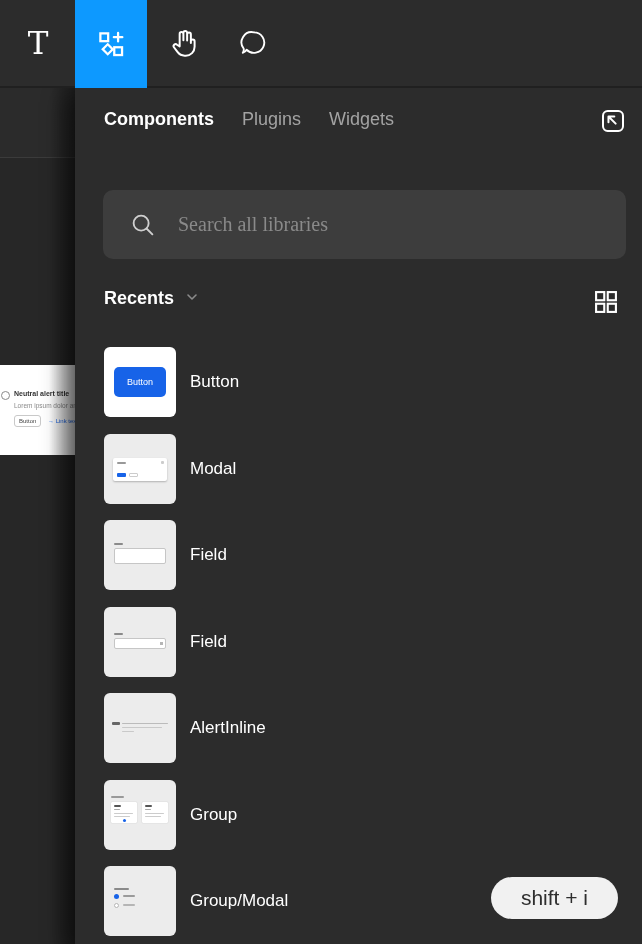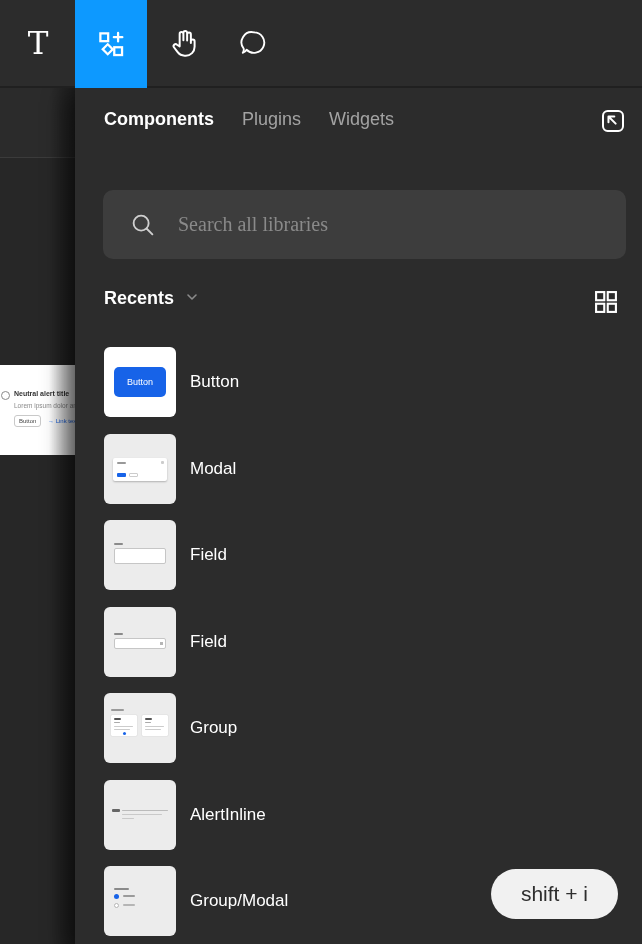--- a/index.html
+++ b/index.html
@@ -88,21 +88,21 @@
   .g-card .l4{left:3px;top:14px;width:16px;height:1px;background:#ccc;}
   .g-dot{position:absolute;left:12px;top:17px;width:3px;height:3px;border-radius:50%;background:#1763e8;}
   
   .r-lbl{left:10px;top:22px;width:15px;height:2px;background:#8a8a8a;}
   .r-dot1{position:absolute;left:10px;top:28px;width:5px;height:5px;border-radius:50%;background:#1763e8;}
   .r-dot2{position:absolute;left:10px;top:37px;width:5px;height:5px;border-radius:50%;border:1px solid #b5b5b5;box-sizing:border-box;background:#fff;}
   .r-bar1{left:19px;top:29px;width:12px;height:2px;background:#9a9a9a;}
   .r-bar2{left:19px;top:38px;width:12px;height:2px;background:#b5b5b5;}
 
   
-  .shortcut{position:absolute;right:24px;bottom:25px;height:50px;padding:0 30px;border-radius:25px;
+  .shortcut{position:absolute;right:24px;bottom:25px;height:42px;padding:0 30px;border-radius:25px;
     background:#f1f1f1;color:#2e2e2e;font-size:21px;display:flex;align-items:center;z-index:50;}
 </style>
 </head>
 <body>
 
 <div class="app">
 
   <div class="canvas-strip">
     <div class="upper"></div>
     <div class="hline"></div>
@@ -221,20 +221,30 @@
       </div>
 
       <div class="item">
         <div class="thumb">
           <div class="bar mini-lbl2"></div>
           <div class="mini-input2">
               <div class="mini-caret"></div>
             </div>
         </div>
         <span class="item-label">Field</span>
+      </div>
+
+      <div class="item">
+        <div class="thumb">
+          <div class="bar ai1"></div>
+            <div class="bar ai2"></div>
+          <div class="bar ai3"></div>
+            <div class="bar ai4"></div>
+        </div>
+        <span class="item-label">AlertInline</span>
       </div>
 
       <div class="item">
         <div class="thumb">
           <div class="bar g-lbl"></div>
           <div class="g-card" style="left:7px;">
             <div class="bar l1"></div>
               <div class="bar l2"></div>
               <div class="bar l3"></div>
               <div class="bar l4"></div>
@@ -245,30 +255,20 @@
               <div class="bar l2"></div>
               <div class="bar l3"></div>
               <div class="bar l4"></div>
           </div>
         </div>
         <span class="item-label">Group</span>
       </div>
 
       <div class="item">
         <div class="thumb">
-          <div class="bar ai1"></div>
-            <div class="bar ai2"></div>
-          <div class="bar ai3"></div>
-            <div class="bar ai4"></div>
-        </div>
-        <span class="item-label">AlertInline</span>
-      </div>
-
-      <div class="item">
-        <div class="thumb">
           <div class="bar r-lbl"></div>
           <div class="r-dot1"></div>
             <div class="bar r-bar1"></div>
           <div class="r-dot2"></div>
             <div class="bar r-bar2"></div>
         </div>
         <span class="item-label">Group/Modal</span>
       </div>
 
     </div>

